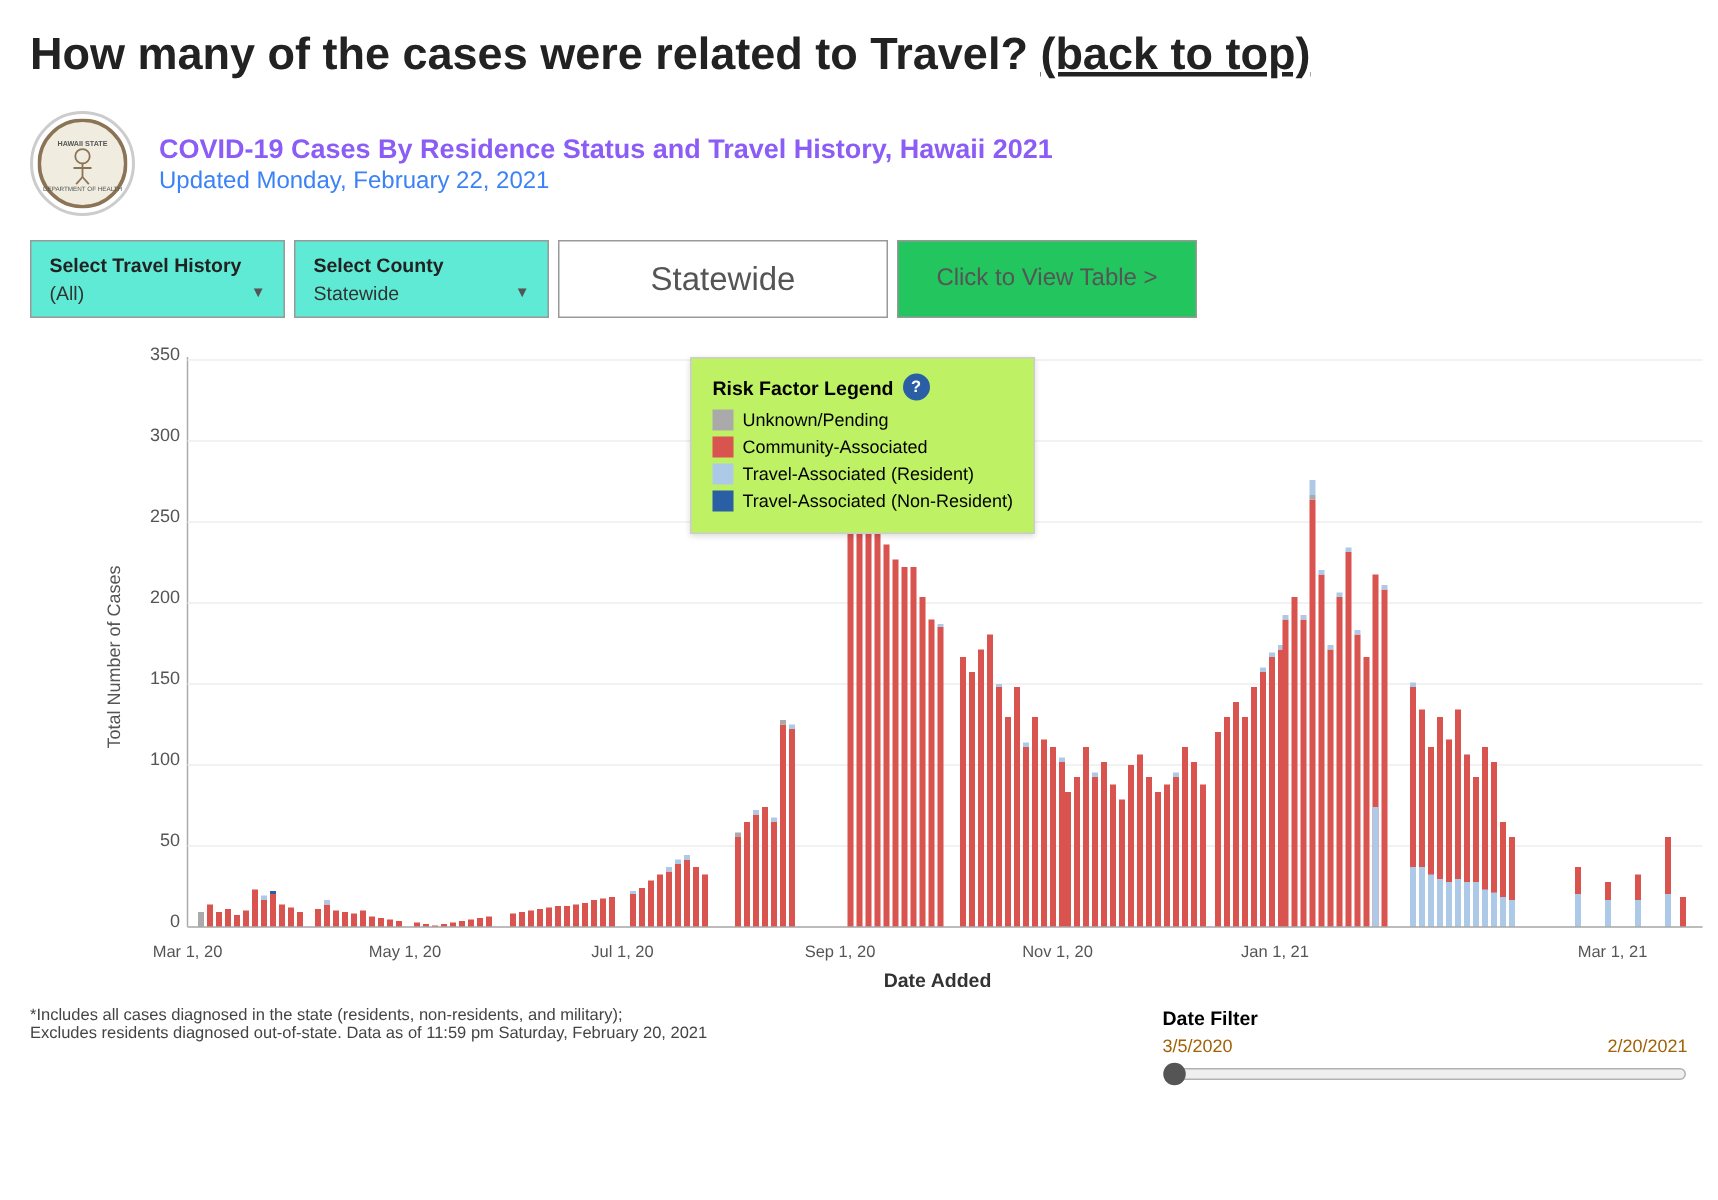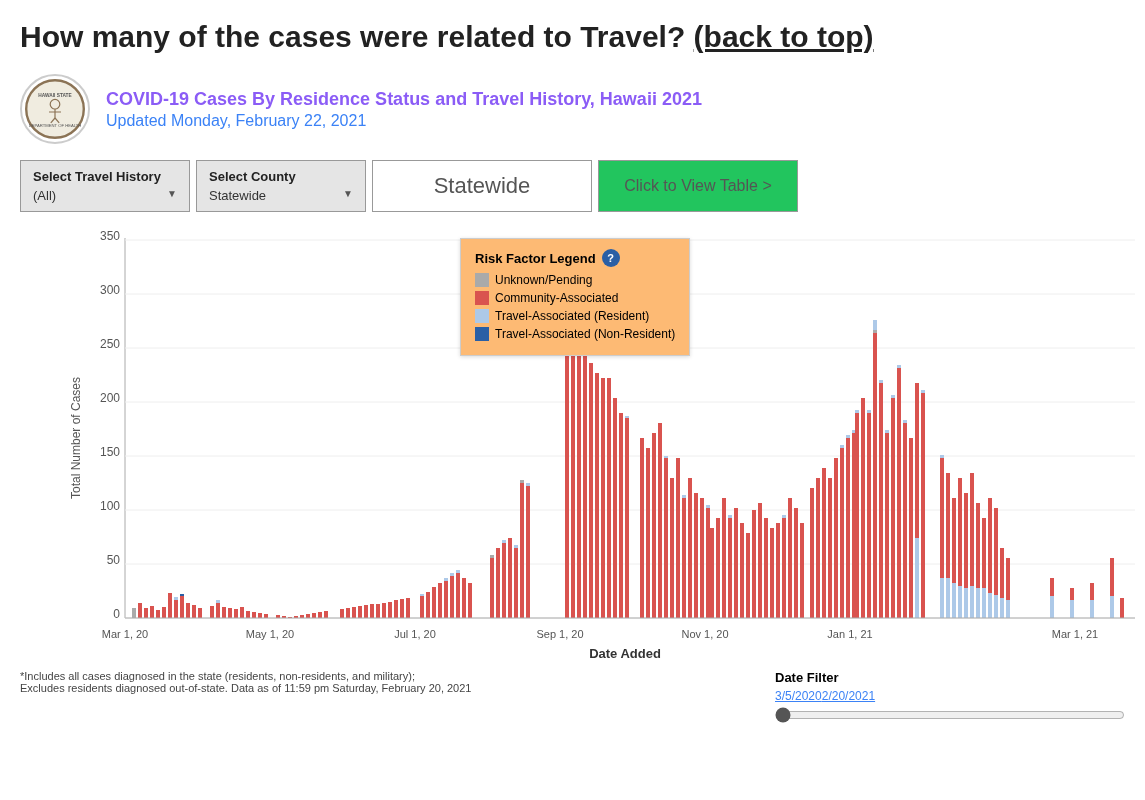--- a/index.html
+++ b/index.html
@@ -56,36 +56,37 @@
       display: flex;
       align-items: stretch;
       gap: 0;
       margin-bottom: 16px;
     }
     .dropdown-group {
       border: 1.5px solid #999;
       padding: 8px 12px;
       min-width: 170px;
       position: relative;
-      background: #e5e5e5;
+      background: #5eead4;
       cursor: pointer;
     }
     .dropdown-group:first-child {
       margin-right: 6px;
     }
     .dropdown-group label {
       font-weight: bold;
       font-size: 13px;
       display: block;
       margin-bottom: 4px;
       color: #222;
     }
     .dropdown-select {
       width: 100%;
       display: flex;
+      align-items: center;
       justify-content: space-between;
       font-size: 13px;
       color: #333;
       background: transparent;
       border: none;
       appearance: none;
       cursor: pointer;
       padding: 0;
       gap: 32px;
     }
@@ -120,21 +121,21 @@
       margin-left: 6px;
     }
     .chart-area {
       position: relative;
       width: 100%;
     }
     .legend-box {
       position: absolute;
       top: 10px;
       left: 440px;
-      background: #fdba74;
+      background: #bef264;
       border: 1px solid #ccc;
       padding: 10px 14px;
       font-size: 12px;
       z-index: 10;
       box-shadow: 0 1px 4px rgba(0,0,0,0.15);
     }
     .legend-title {
       font-weight: bold;
       font-size: 13px;
       margin-bottom: 6px;
@@ -181,25 +182,24 @@
       text-align: left;
       min-width: 350px;
     }
     .date-filter-title {
       font-weight: bold;
       font-size: 13px;
       margin-bottom: 4px;
     }
     .date-range-labels {
       display: flex;
-      justify-content: flex-start;
+      justify-content: space-between;
       font-size: 12px;
-      color: #3b82f6;
+      color: #a16207;
       margin-bottom: 4px;
-      text-decoration: underline;
     }
     .slider-wrapper {
       position: relative;
       width: 100%;
     }
     input[type=range] {
       width: 100%;
       accent-color: #555;
     }
     

